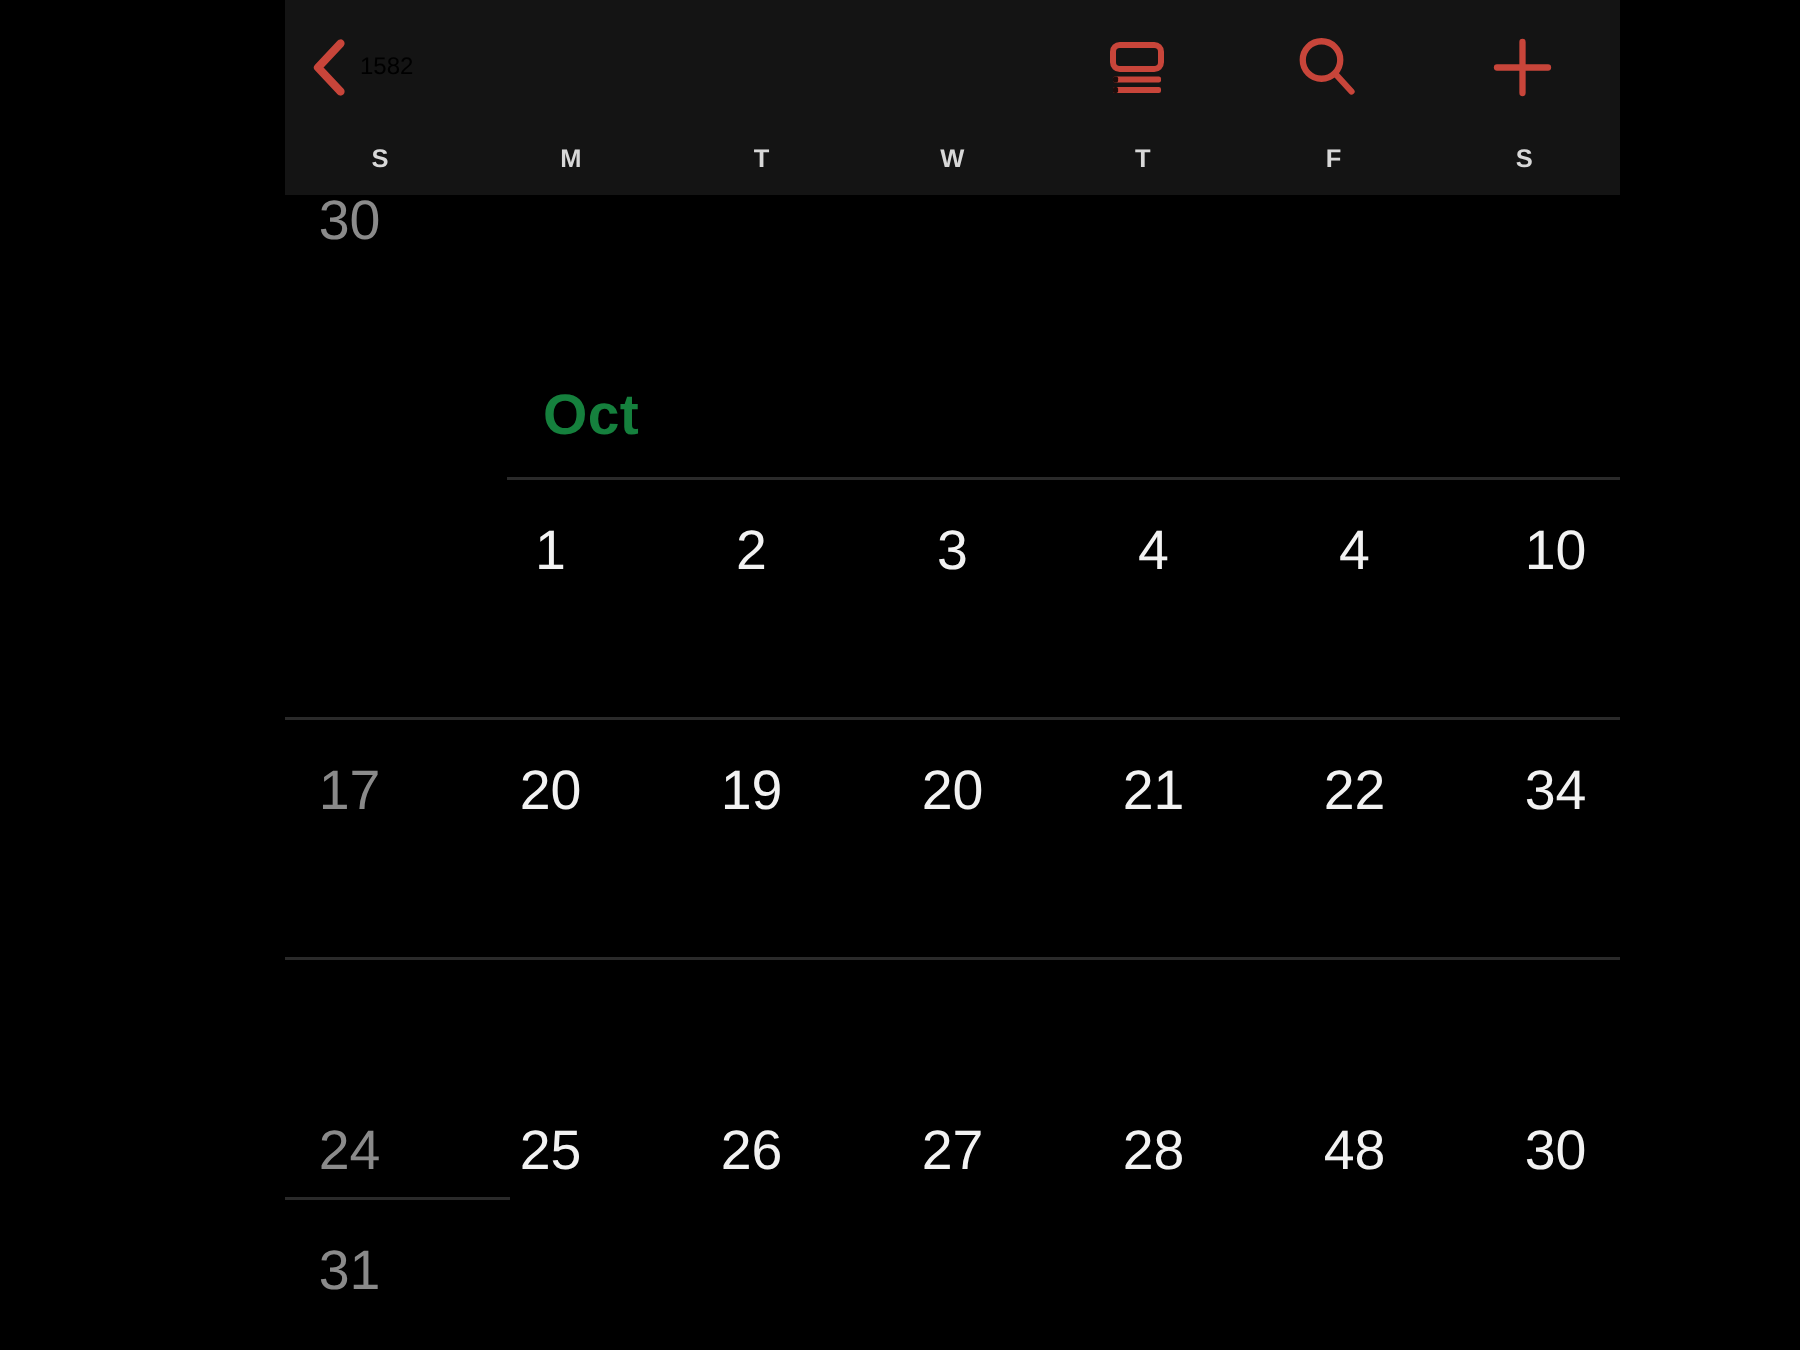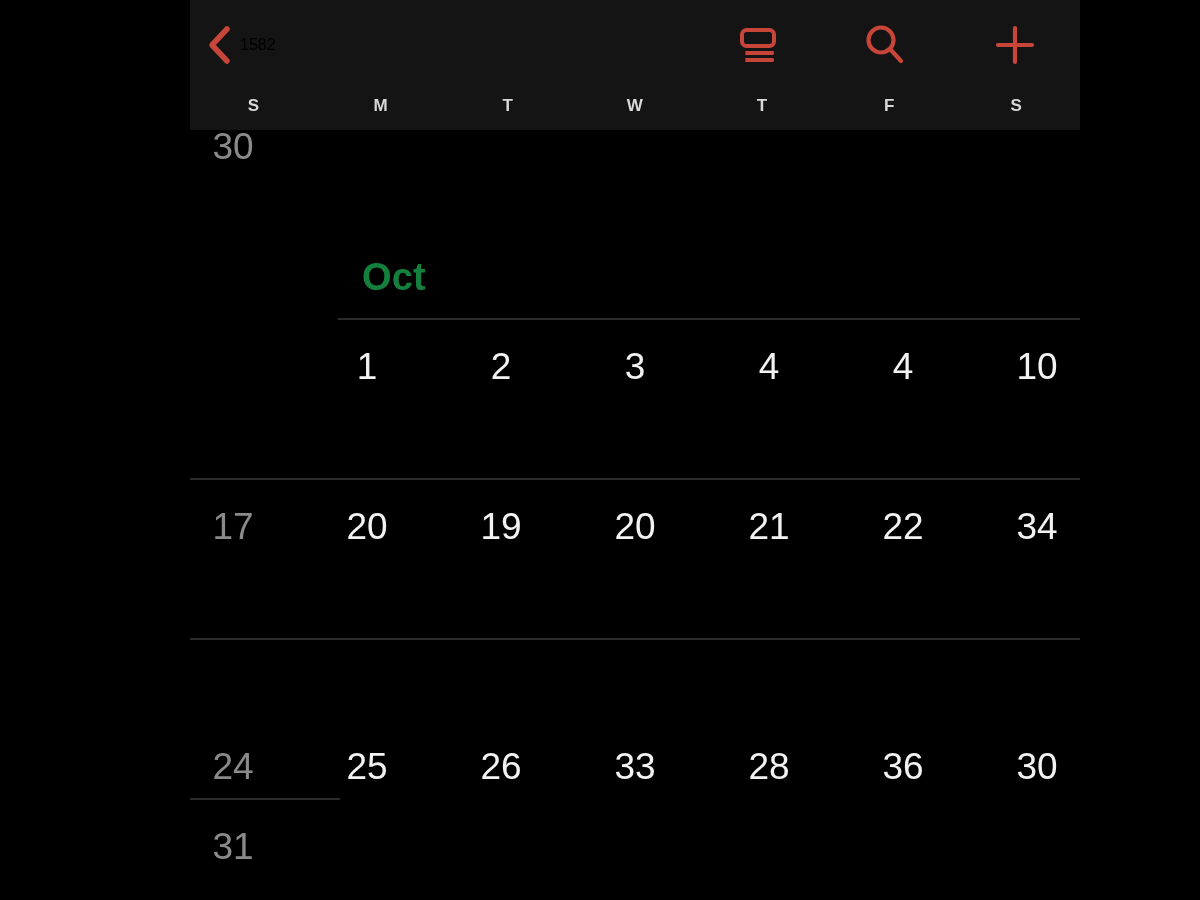--- a/index.html
+++ b/index.html
@@ -240,27 +240,27 @@
       <div class="day-cell">
           <div class="day-number dim">24</div>
         </div>
       <div class="day-cell">
           <div class="day-number">25</div>
         </div>
       <div class="day-cell">
           <div class="day-number">26</div>
         </div>
       <div class="day-cell">
-          <div class="day-number">33</div>
+          <div class="day-number">27</div>
         </div>
       <div class="day-cell">
           <div class="day-number">28</div>
         </div>
       <div class="day-cell">
-          <div class="day-number">36</div>
+          <div class="day-number">48</div>
         </div>
       <div class="day-cell">
           <div class="day-number">30</div>
         </div>
     </div>
 
     <div class="week-row" id="week-4">
       <div class="day-cell">
           <div class="day-number dim">31</div>
         </div>

